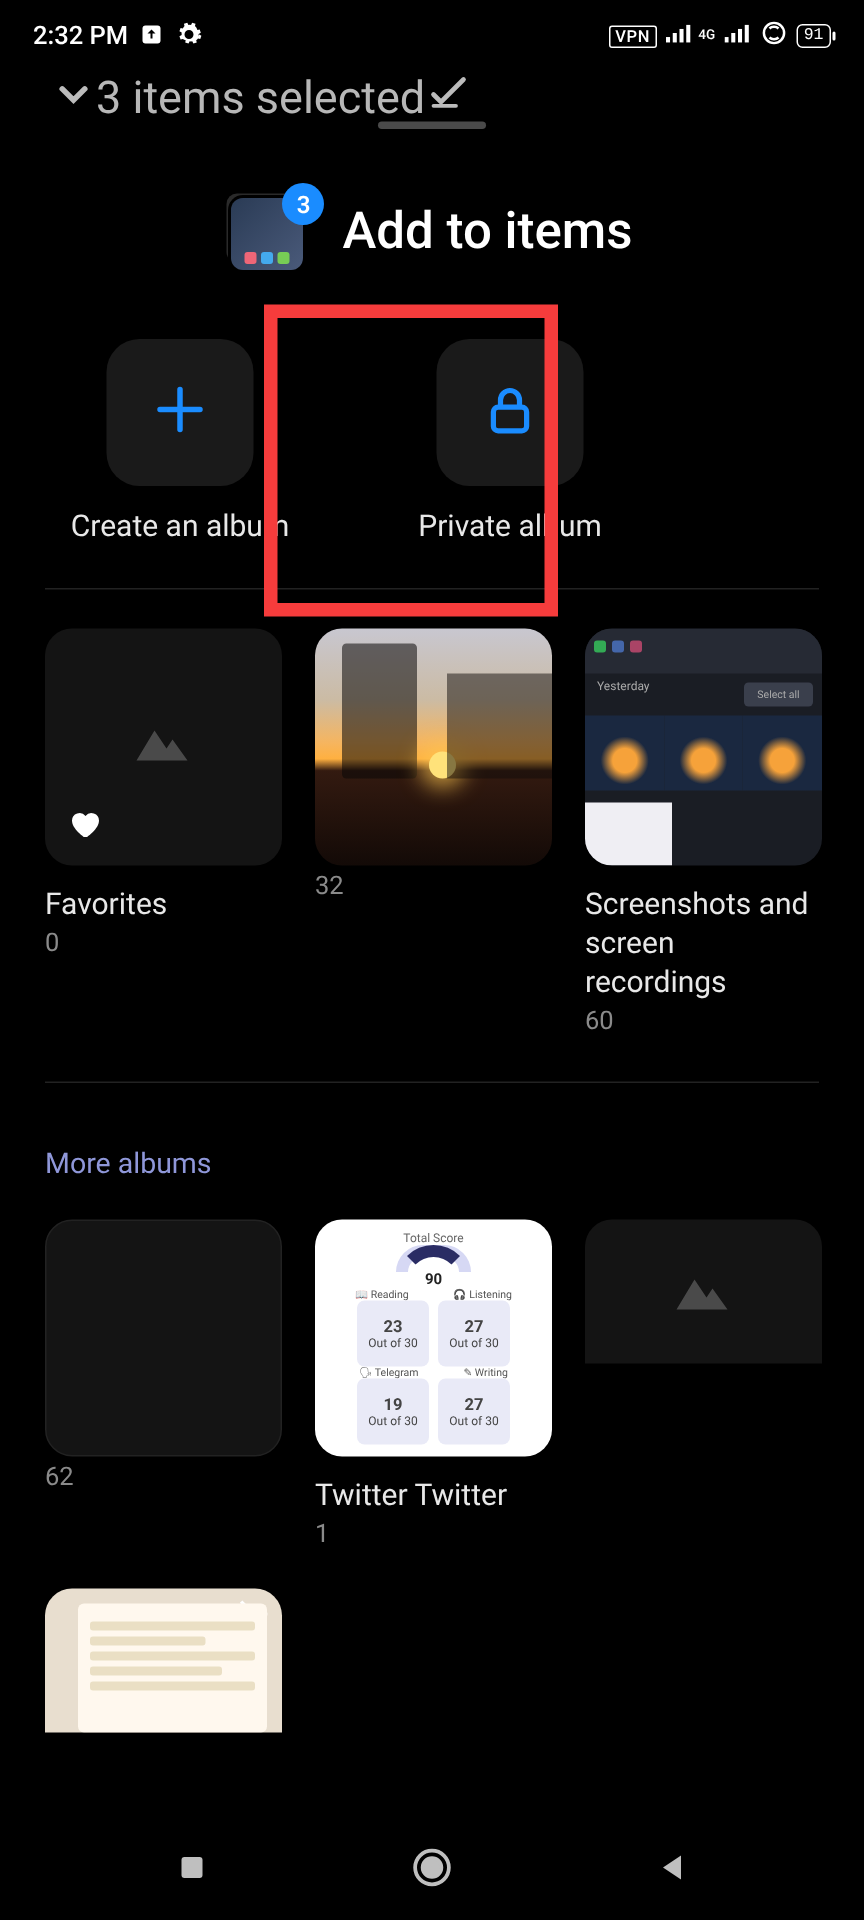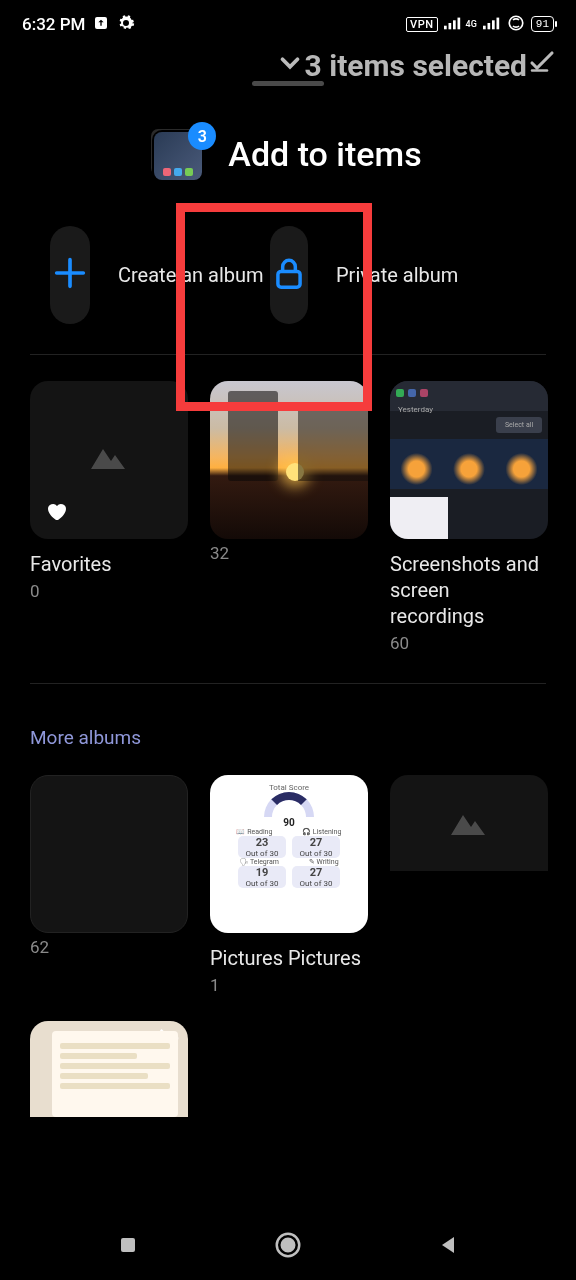--- a/index.html
+++ b/index.html
@@ -29,25 +29,25 @@
   .battery-box::after { content: ""; position: absolute; right: -4px; top: 4px; width: 2px; height: 6px; background: #fff; border-radius: 1px; }
   .small-glyph { font-size: 16px; line-height: 1; }
 
   
   .behind-bar {
     position: relative;
     height: 38px;
     overflow: hidden;
     display: flex;
     align-items: flex-start;
-    justify-content: flex-end;
-    padding: 0 19px;
+    justify-content: flex-start;
+    padding: 0 34px;
     color: #ccc;
     font-size: 30px;
-    font-weight: 700;
+    font-weight: 400;
   }
   .behind-title { color:#b7b7b7; font-size: 30px; white-space: nowrap; overflow: hidden; }
   .handle {
     position: absolute; left: 50%; transform: translateX(-50%);
     bottom: 0; width: 72px; height: 5px; background: #4a4a4a; border-radius: 3px;
   }
 
   
   .sheet { padding: 0 30px; }
   .sheet-header {
@@ -67,21 +67,21 @@
   .thumb-stack span:nth-child(2){ background:#4ae; }
   .thumb-stack span:nth-child(3){ background:#7c5; }
   .thumb-badge .count {
     position: absolute; top: -4px; right: -6px;
     width: 28px; height: 28px; border-radius: 50%;
     background: #1a8cff; color: #fff; font-size: 16px; font-weight: 600;
     display: flex; align-items: center; justify-content: center;
   }
 
   .action-row { display: flex; gap: 80px; padding-left: 20px; margin-bottom: 30px; }
-  .action-cell { display: flex; flex-direction: row; align-items: center; gap: 28px; width: 140px; }
+  .action-cell { display: flex; flex-direction: column; align-items: center; gap: 14px; width: 140px; }
   .action-tile {
     width: 98px; height: 98px; border-radius: 22px;
     background: #1a1a1a; display: flex; align-items: center; justify-content: center;
   }
   .action-label { font-size: 20px; color: #e8e8e8; white-space: nowrap; }
 
   .highlight-box {
     position: absolute;
     left: 176px; top: 203px;
     width: 196px; height: 208px;
@@ -128,21 +128,21 @@
   .ss .tri{position:absolute;top:58px;left:0;right:0;height:50px;display:flex;}
   .ss .tri div{flex:1;background:radial-gradient(circle at 50% 60%, #f6a23a 20%, #1a2840 40%);}
   .ss .bot{position:absolute;bottom:0;left:0;width:58px;height:42px;background:#efeef3;}
 
   
   .score{ background:#fff; color:#333; font-size:9px; padding:8px; display:flex; flex-direction:column; align-items:center; gap:0;}
   .score .arc{ width:50px;height:25px;border:8px solid #d6d8f4;border-bottom:none;border-top-left-radius:40px;border-top-right-radius:40px; position:relative;}
   .score .arc::after{content:"";position:absolute;inset:-8px;border:8px solid transparent;border-top-color:#2a2c64;border-top-left-radius:40px;border-top-right-radius:40px;border-bottom:none;}
   .score .mid{font-size:10px;font-weight:700;color:#222;}
   .score .row{display:flex;gap:6px;}
-  .score .card{width:48px;height:22px;background:#e9eaf7;border-radius:5px;display:flex;flex-direction:column;align-items:center;justify-content:center;font-size:8px;color:#444;}
+  .score .card{width:48px;height:44px;background:#e9eaf7;border-radius:5px;display:flex;flex-direction:column;align-items:center;justify-content:center;font-size:8px;color:#444;}
   .score .card b{font-size:11px;}
   .score .lbl{display:flex;gap:30px;font-size:7px;color:#555;}
 
   
   .man{ background:#bfbfbf; background-image: radial-gradient(circle at 58% 34%, #e9ded2 16%, transparent 17%), linear-gradient(#bcbcbc,#9a9a9a);}
   .man::before{content:"";position:absolute;left:28px;top:66px;width:102px;height:84px;background:#ece9e2;border-radius:42px 42px 18px 18px;}
   .man::after{content:"";position:absolute;left:56px;top:20px;width:44px;height:50px;background:#e6d8c6;border-radius:46% 46% 42% 42%;}
   .fence{position:absolute;right:0;top:56px;bottom:0;width:40px;background:repeating-linear-gradient(90deg,#333 0 3px,transparent 3px 10px);opacity:.5;}
 
   
@@ -161,21 +161,21 @@
     background:#000; display:flex; align-items:center; justify-content:space-around;
     padding:0 50px;
   }
   .nav-btn{ color:#bfbfbf; }
 </style>
 </head>
 <body>
 
 <div class="status-bar">
   <div class="status-left">
-    <span>6:32 PM</span>
+    <span>2:32 PM</span>
     <span class="small-glyph">
       <svg width="16" height="16" viewBox="0 0 24 24" fill="#fff">
           <rect x="3" y="3" width="18" height="18" rx="3"></rect>
           <path d="M12 7l-4 4h3v5h2v-5h3z" fill="#000"></path>
         </svg>
     </span>
     <span class="small-glyph">
       <svg width="18" height="18" viewBox="0 0 24 24" fill="#fff">
           <path d="M12 8a4 4 0 100 8 4 4 0 000-8zm9 4l2 1-1 3-2-.5a8 8 0 01-1.6 1.6l.5 2-3 1-1-2a8 8 0 01-2.3 0l-1 2-3-1 .5-2A8 8 0 016.5 16L4.5 16.5l-1-3 2-1a8 8 0 010-2.3l-2-1 1-3 2 .5A8 8 0 018 4.5L7.5 2.5l3-1 1 2a8 8 0 012.3 0l1-2 3 1-.5 2A8 8 0 0119.5 8l2-.5 1 3-2 1a8 8 0 010 2.3z"></path>
         </svg>
@@ -287,21 +287,21 @@
       <div class="album-count">32</div>
     </div>
 
     <div class="album">
       <div class="album-thumb ss">
         <div class="ss-top">
             <i></i>
             <i></i>
             <i></i>
           </div>
-        <span style="position:absolute;top:24px;left:8px;font-size:8px;color:#aaa;">Yesterday</span>
+        <span style="position:absolute;top:34px;left:8px;font-size:8px;color:#aaa;">Yesterday</span>
         <div class="pill">Select all</div>
         <div class="tri">
             <div></div>
             <div></div>
             <div></div>
           </div>
         <div class="bot"></div>
       </div>
       <div class="album-name">Screenshots and screen recordings</div>
       <div class="album-count">60</div>
@@ -346,21 +346,21 @@
           <div class="card">
               <b>19</b>
               <span>Out of 30</span>
             </div>
           <div class="card">
               <b>27</b>
               <span>Out of 30</span>
             </div>
         </div>
       </div>
-      <div class="album-name">Pictures Pictures</div>
+      <div class="album-name">Twitter Twitter</div>
       <div class="album-count">1</div>
     </div>
 
 
     <div class="album">
       <div class="album-thumb dl-thumb partial">
         <span>
           <svg width="40" height="32" viewBox="0 0 40 32" fill="#4a4a4a">
               <path d="M2 30L14 10l8 12 4-6 10 14z"></path>
             </svg>

